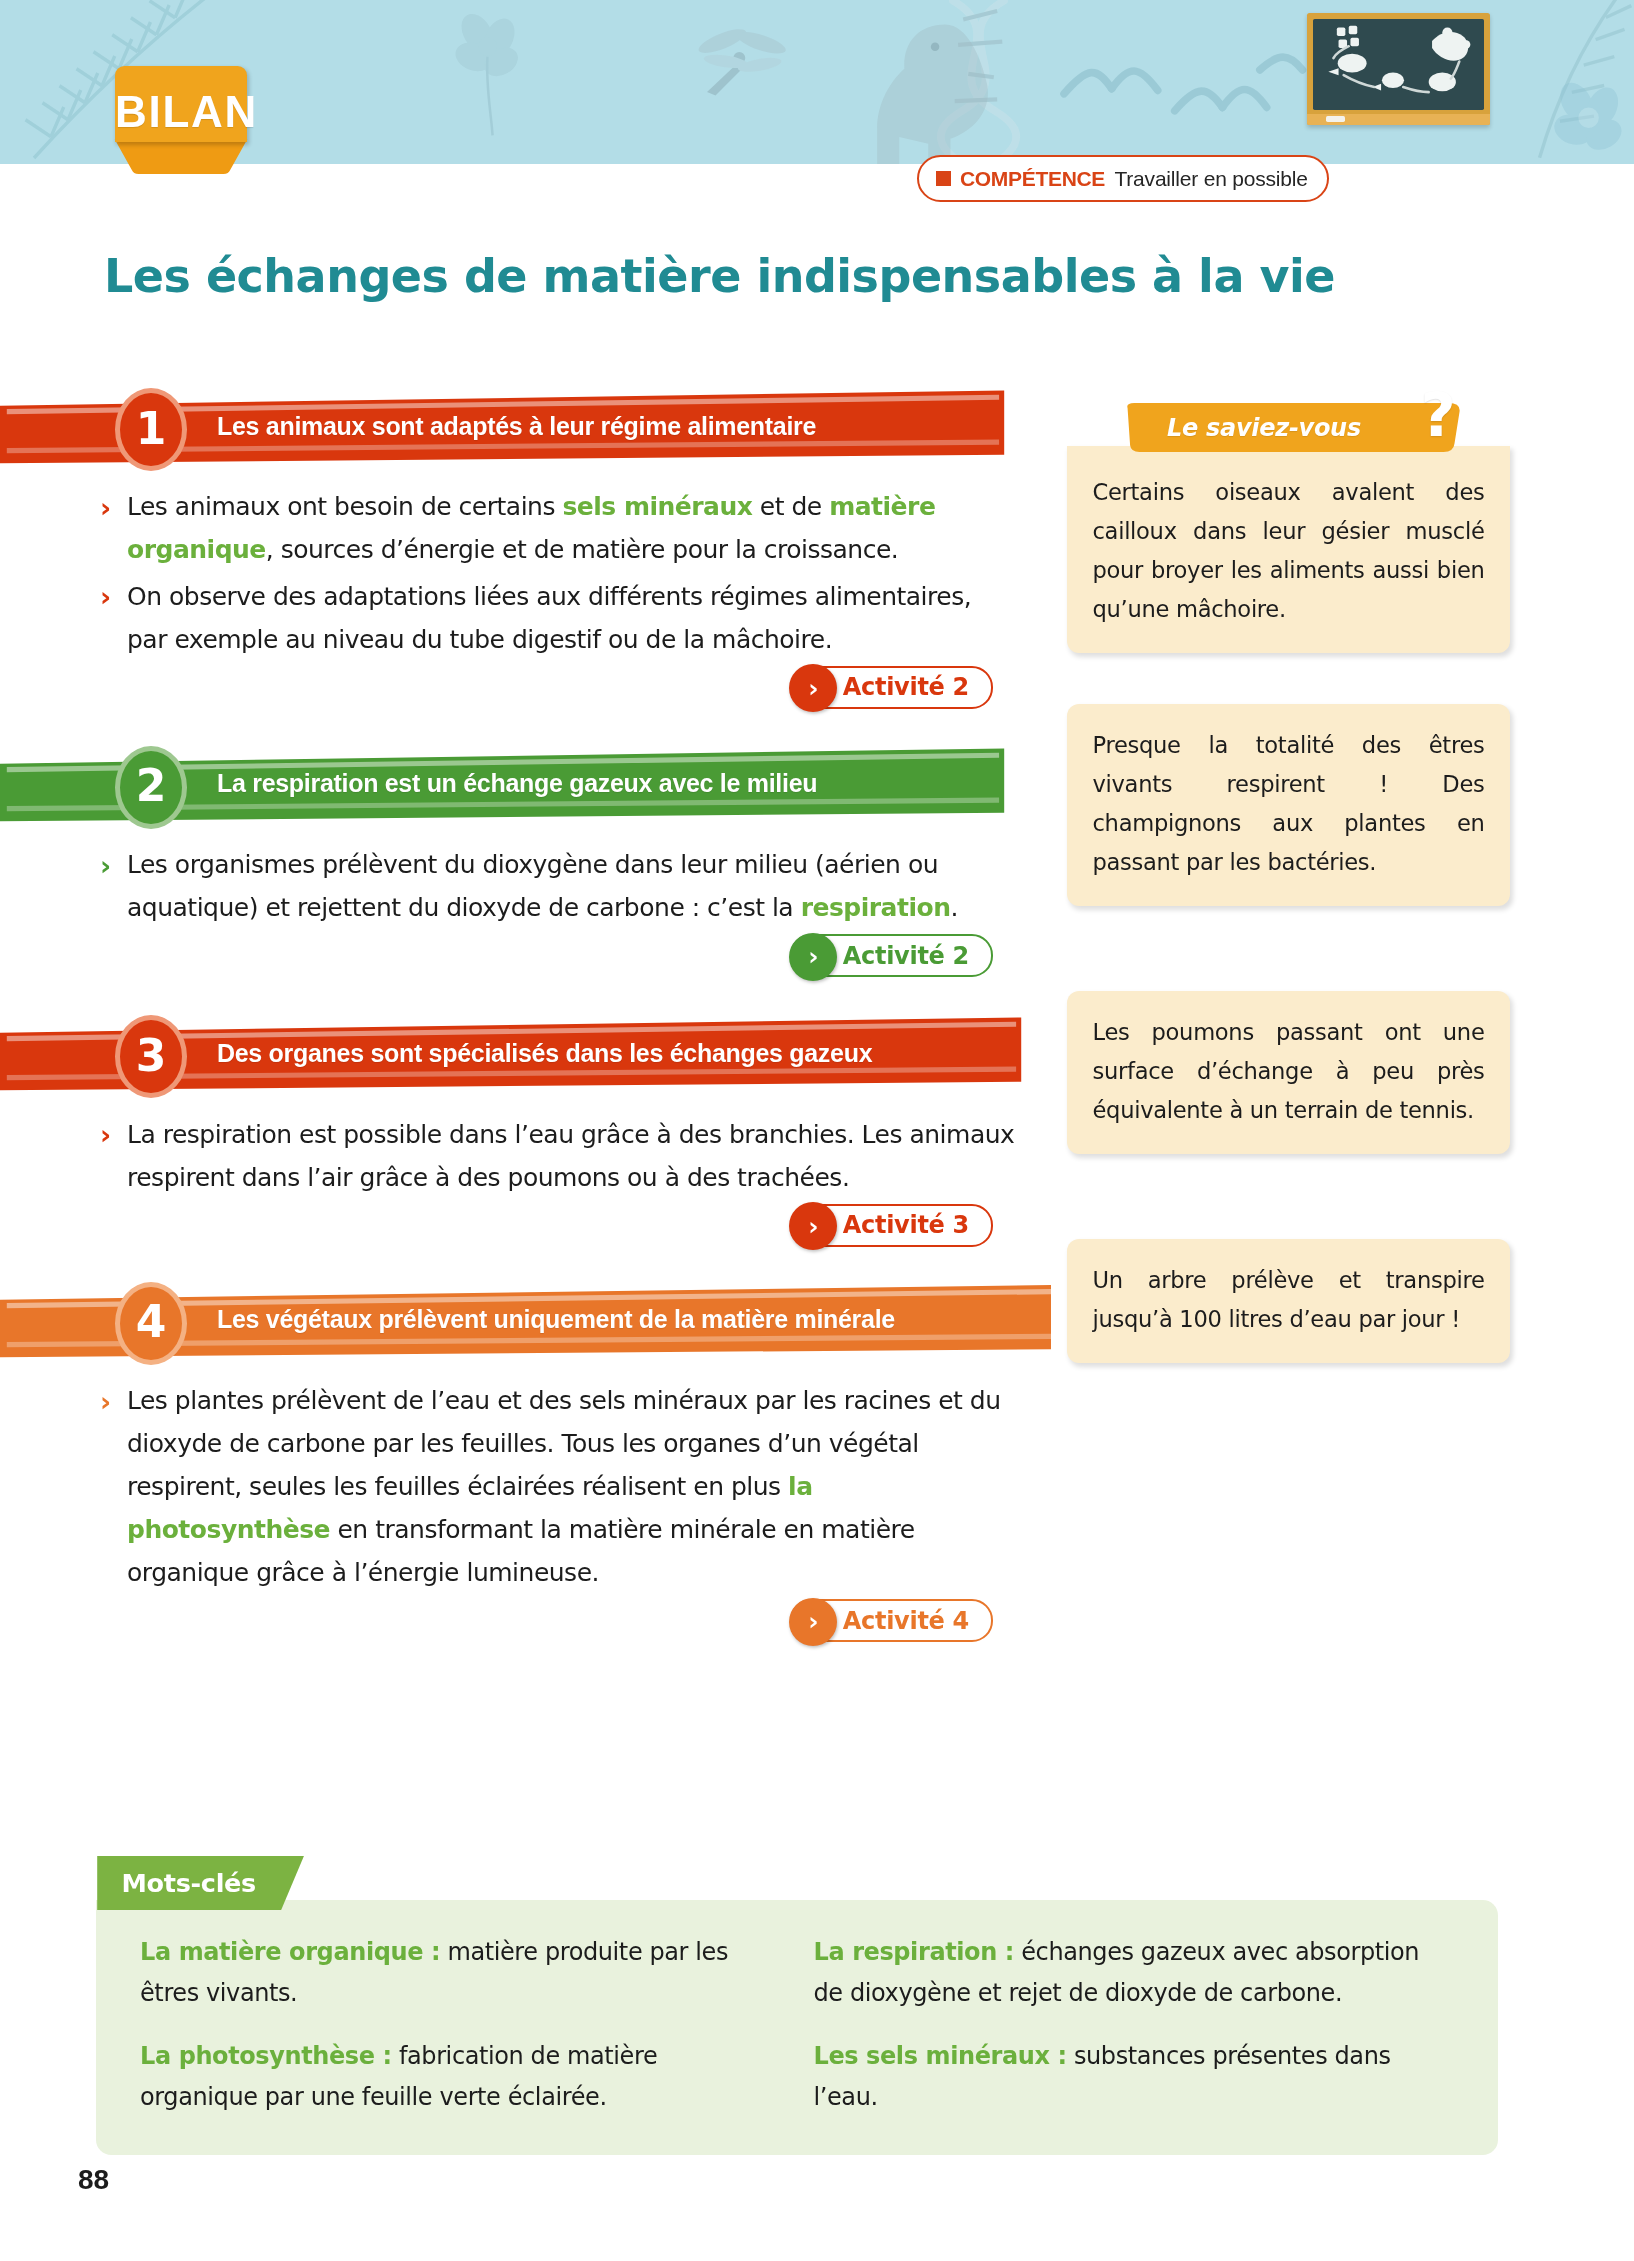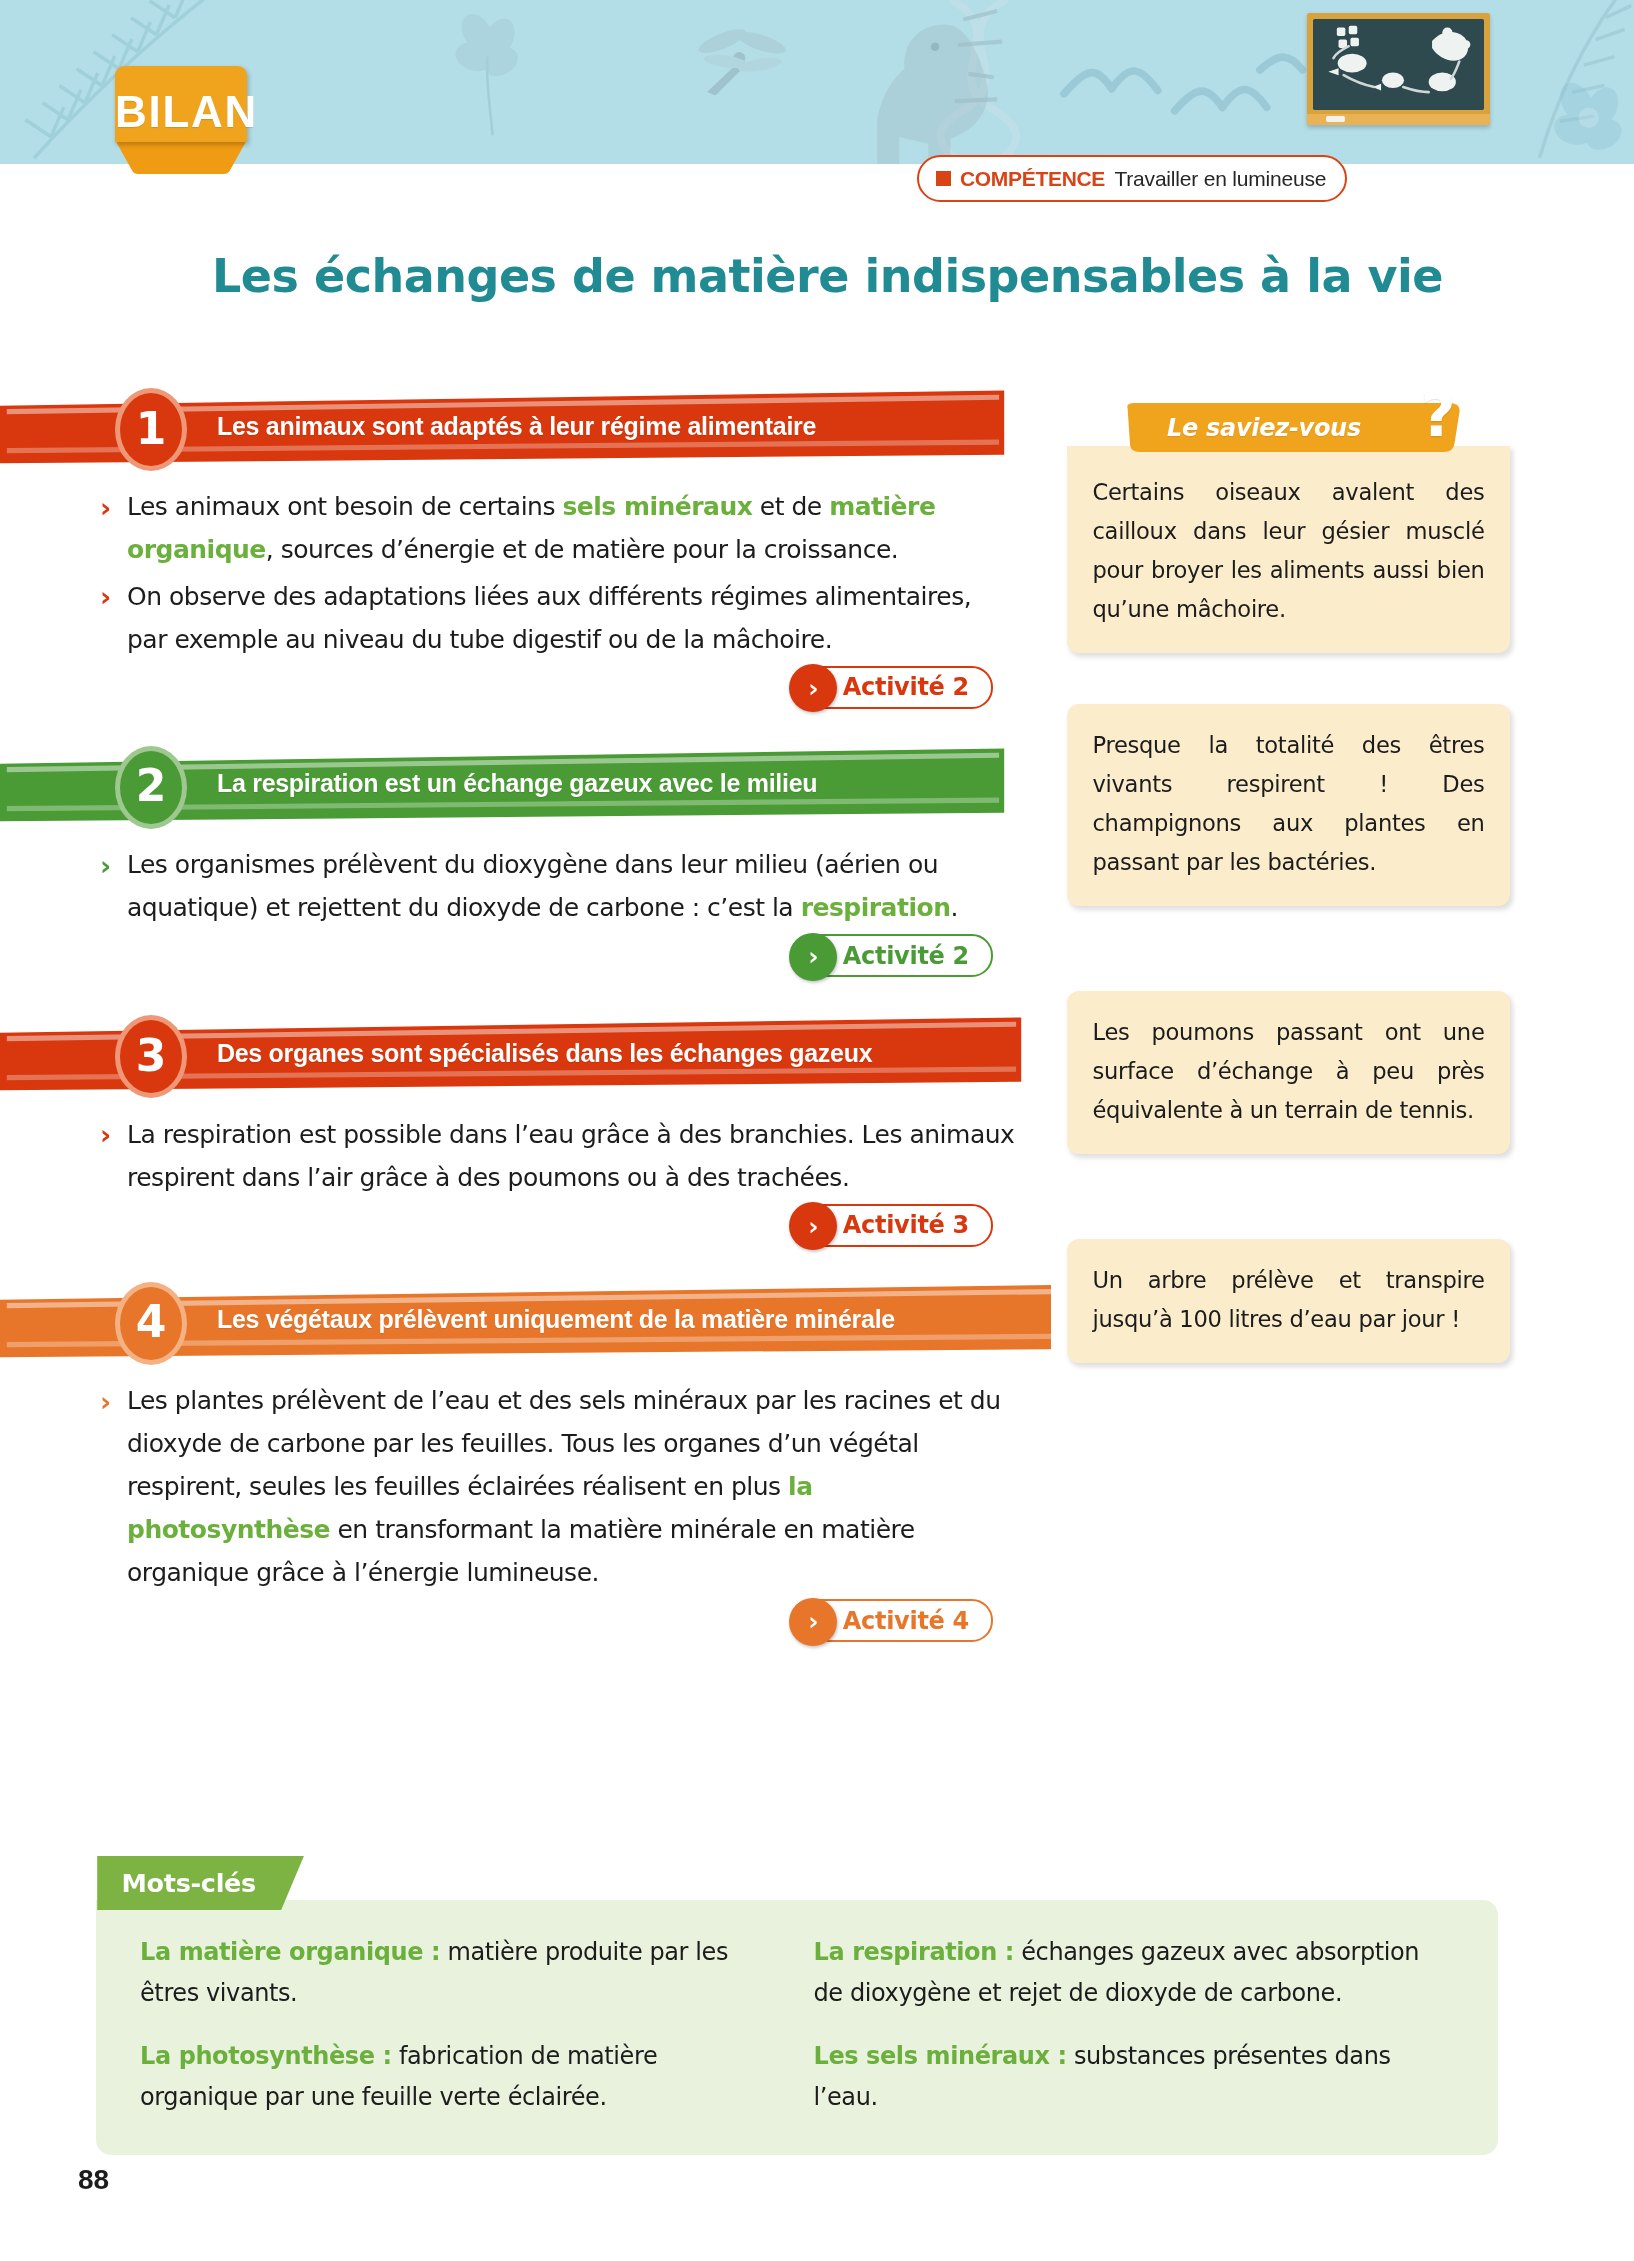--- a/index.html
+++ b/index.html
@@ -124,21 +124,20 @@
   
   .page-title {
     position: absolute;
     left: 104px; top: 249px;
     width: 1447px;
     color: #208b93;
     font-size: 46px;
     font-weight: bold;
     font-family: "DejaVu Sans", sans-serif;
     letter-spacing: -0.5px;
-    text-align: center;
   }
 
   
   .left-col {
     position: absolute;
     left: 0; top: 387px;
     width: 1051px;
   }
 
   .section { position: relative; }
@@ -445,21 +444,21 @@
   <svg class="tail-svg" width="170" height="36" viewBox="0 0 200 42">
     <path d="M22 0 L178 0 L158 36 Q156 41 150 41 L50 41 Q44 41 42 36 Z" fill="#ef9b13"></path>
   </svg>
   <div class="flag-body"></div>
   <div class="bilan-text">BILAN</div>
 </div>
 
 <div class="competence">
   <span class="sq"></span>
   <span class="lbl">COMPÉTENCE</span>
-  <span class="val">Travailler en lumineuse</span>
+  <span class="val">Travailler en possible</span>
 </div>
 
 <h1 class="page-title">Les échanges de matière indispensables à la vie</h1>
 
 <div class="left-col" id="left-col">
     <div class="section" style="margin-bottom: 36px;">
       <div class="banner">
         <svg class="ribbon" viewBox="0 0 1235 92" preserveAspectRatio="none">
           <path d="M0 22 L1180 4 L1180 80 L0 90 Z" fill="#d9370d"></path>
           <path d="M8 26 L1174 9 L1174 15 L8 32 Z" fill="#ffffff" opacity=".45"></path>

